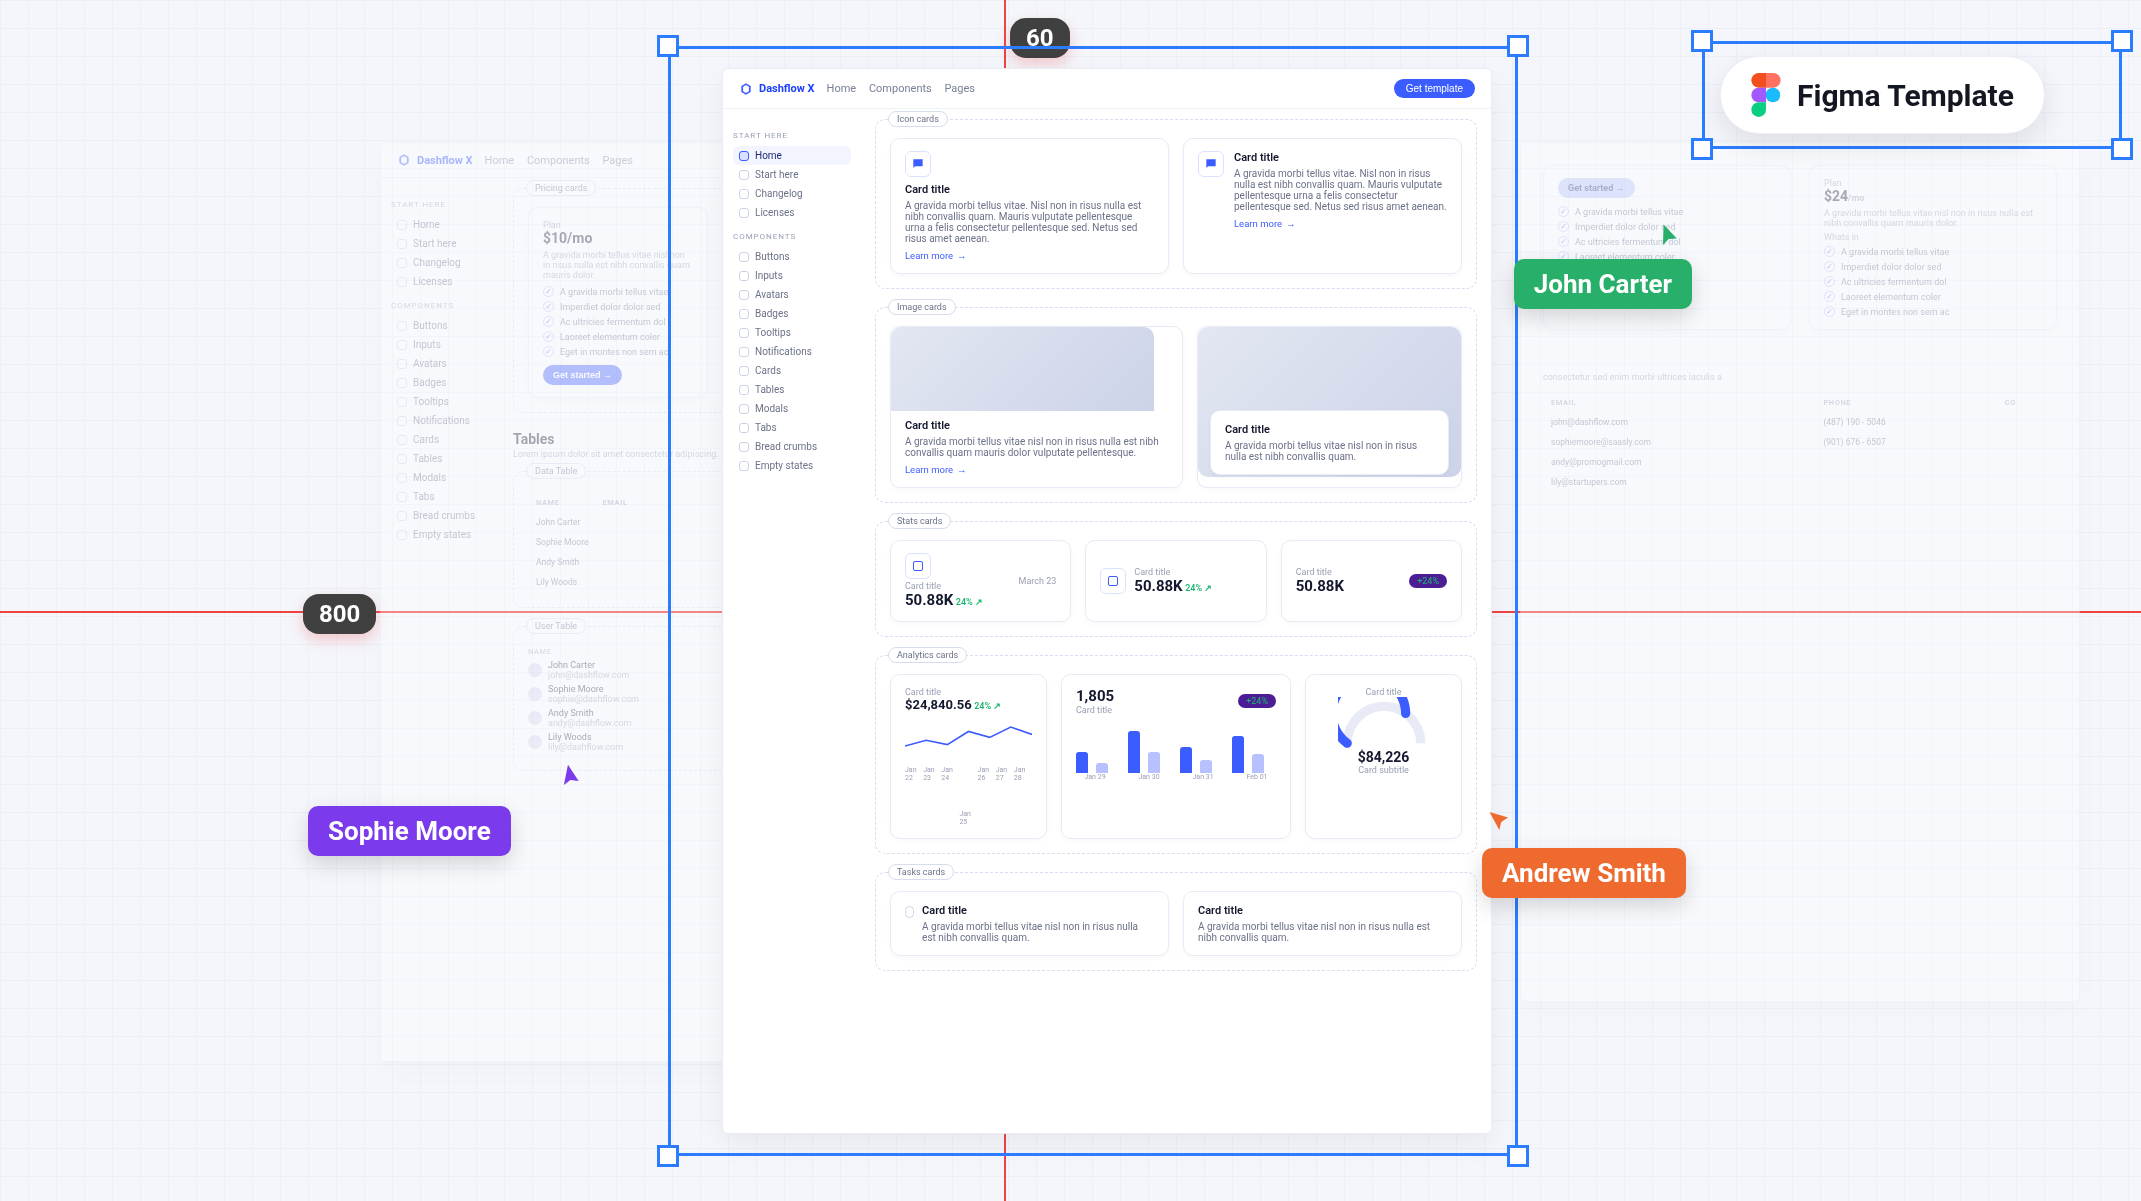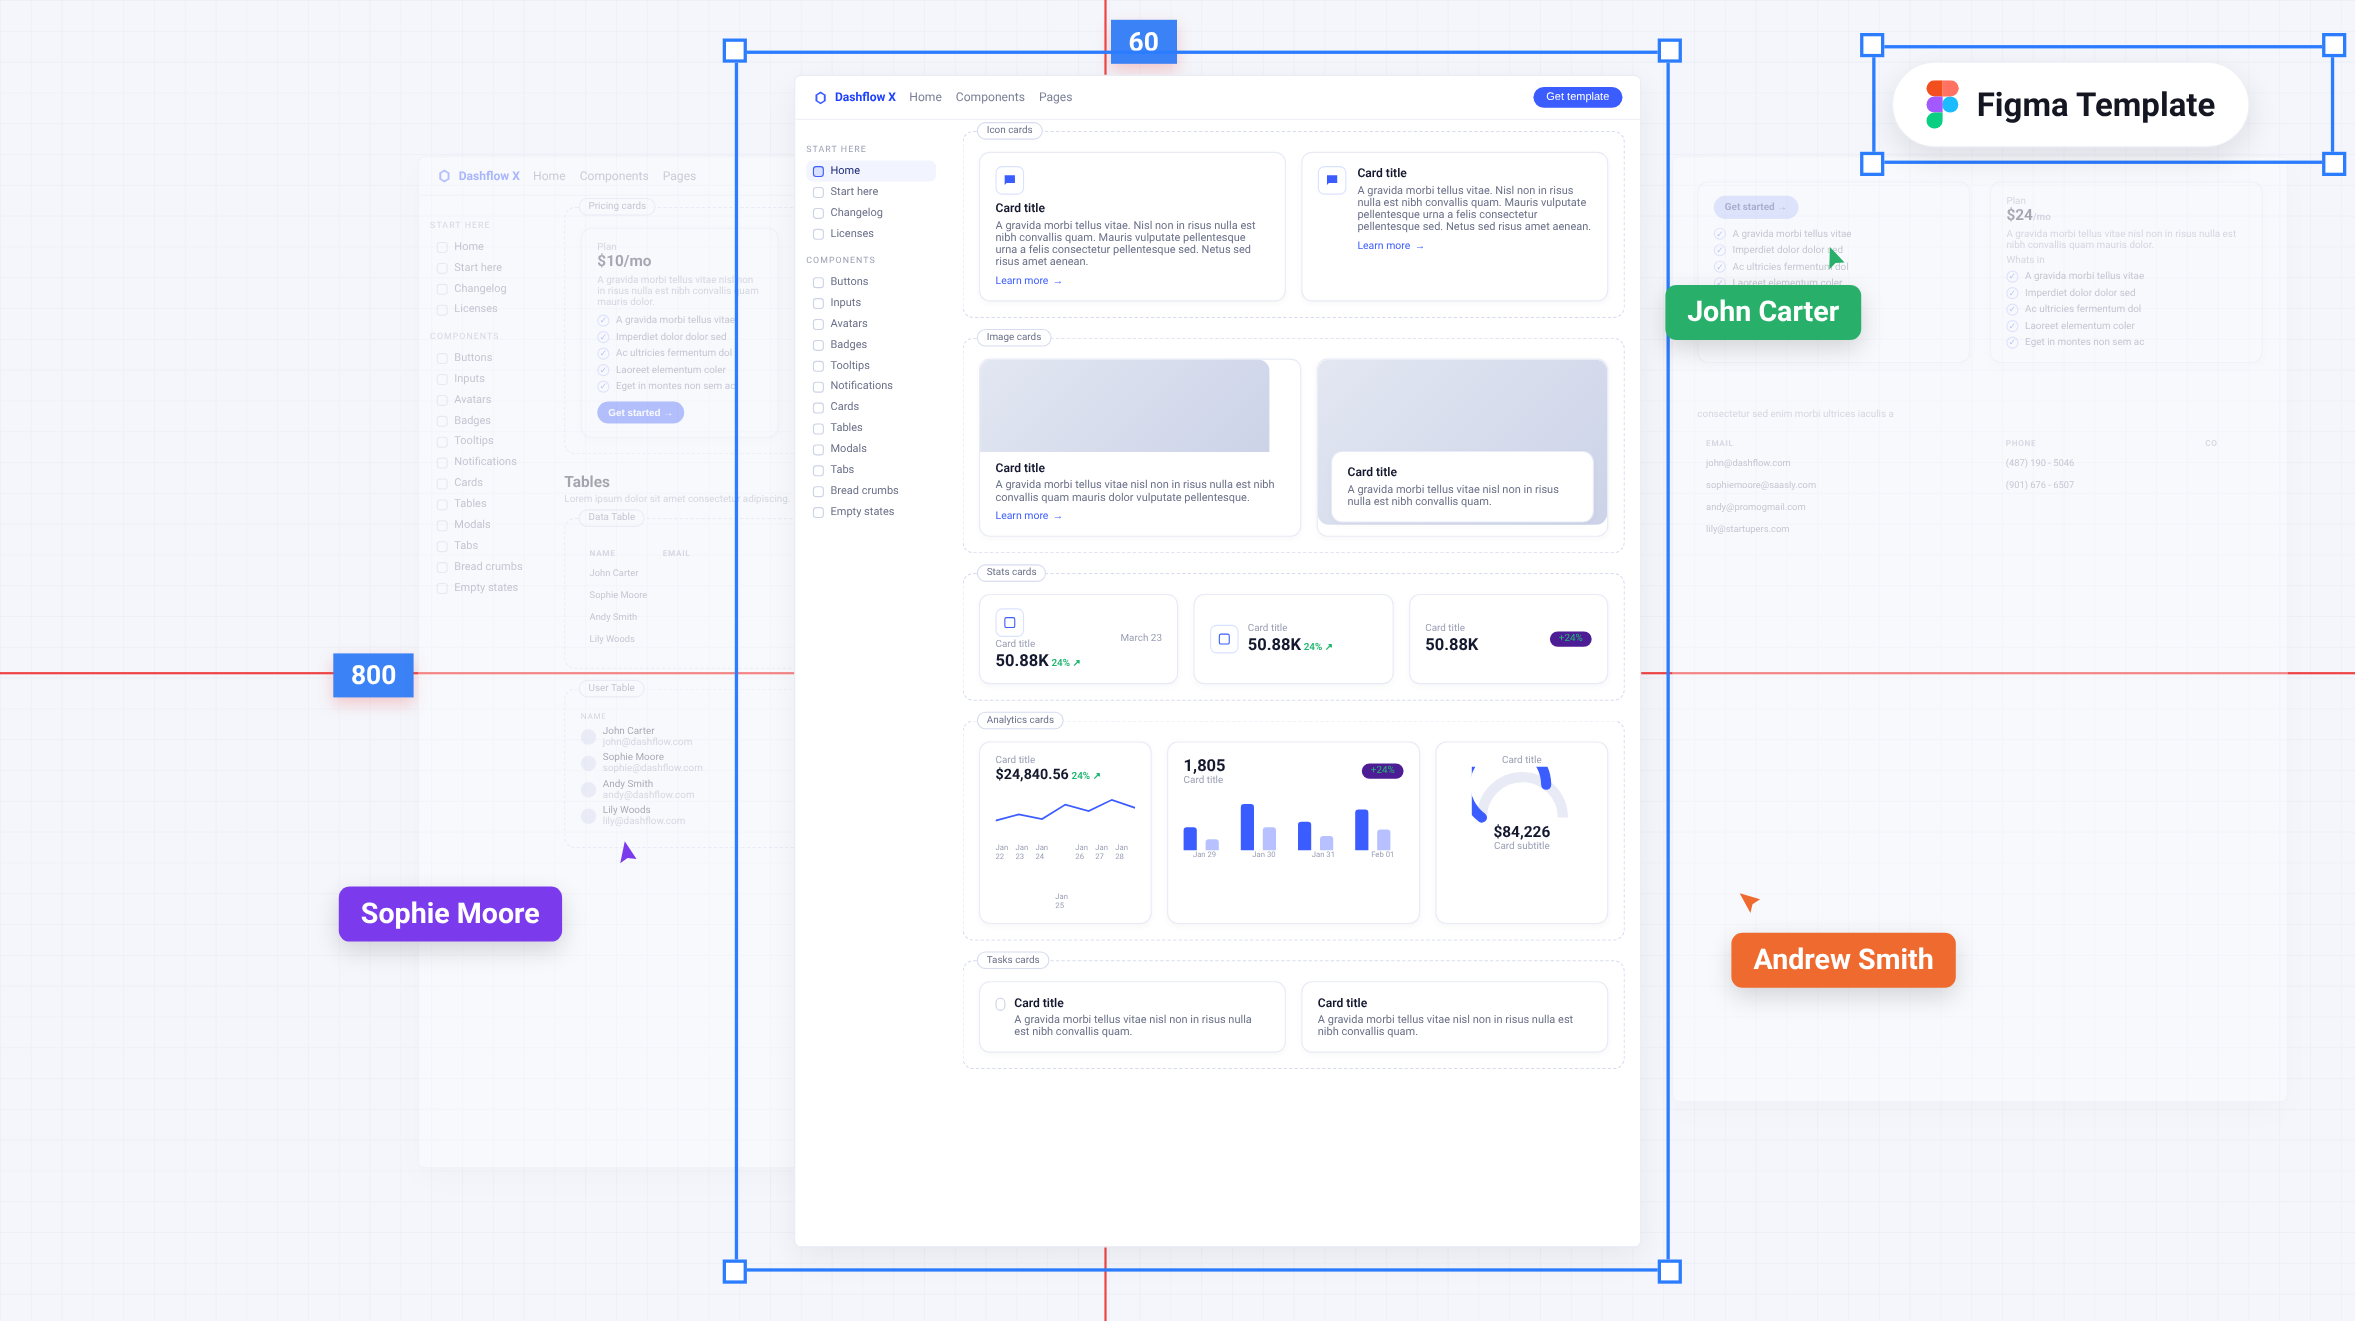--- a/index.html
+++ b/index.html
@@ -26,23 +26,23 @@
   .ruler-h {
     position: absolute; left: 0; right: 0; height: 0;
     border-top: 2px solid #ef4444;
   }
   .ruler-v {
     position: absolute; top: 0; bottom: 0; width: 0;
     border-left: 2px solid #ef4444;
   }
   .ruler-badge {
     position: absolute;
-    background: #3b82f6; color: #fff;
+    background: #404040; color: #fff;
     font-weight: 700; font-size: 24px;
-    border-radius: 0; padding: 6px 16px;
+    border-radius: 16px; padding: 6px 16px;
     box-shadow: 0 6px 14px rgba(239,68,68,.25);
   }
   
   .artboard {
     position: absolute;
     background: #ffffff;
     border: 1px solid #e9ecf5;
     border-radius: 6px;
     box-shadow: 0 10px 30px rgba(15,18,34,.06);
   }
@@ -782,18 +782,18 @@
   <div class="user-label" style="margin-left:-220px">John Carter</div>
 </div>
 
 <div class="user-cursor u-purple" style="left:548px; top:766px;flex-direction:column">
   <svg class="u-arrow" viewBox="0 0 24 24" style="transform:rotate(30deg);margin-left:10px">
       <path d="M3 2l6 18 3-7 7-3z"></path>
     </svg>
   <div class="user-label" style="margin-left:-240px;margin-top:6px">Sophie Moore</div>
 </div>
 
-<div class="user-cursor u-orange" style="left:1574px; top:808px;flex-direction:column">
+<div class="user-cursor u-orange" style="left:1482px; top:808px;flex-direction:column">
   <svg class="u-arrow" viewBox="0 0 24 24" style="transform:rotate(-10deg);margin-left:6px">
       <path d="M3 2l6 18 3-7 7-3z"></path>
     </svg>
   <div class="user-label" style="margin-top:6px">Andrew Smith</div>
 </div>
 
 </body></html>

